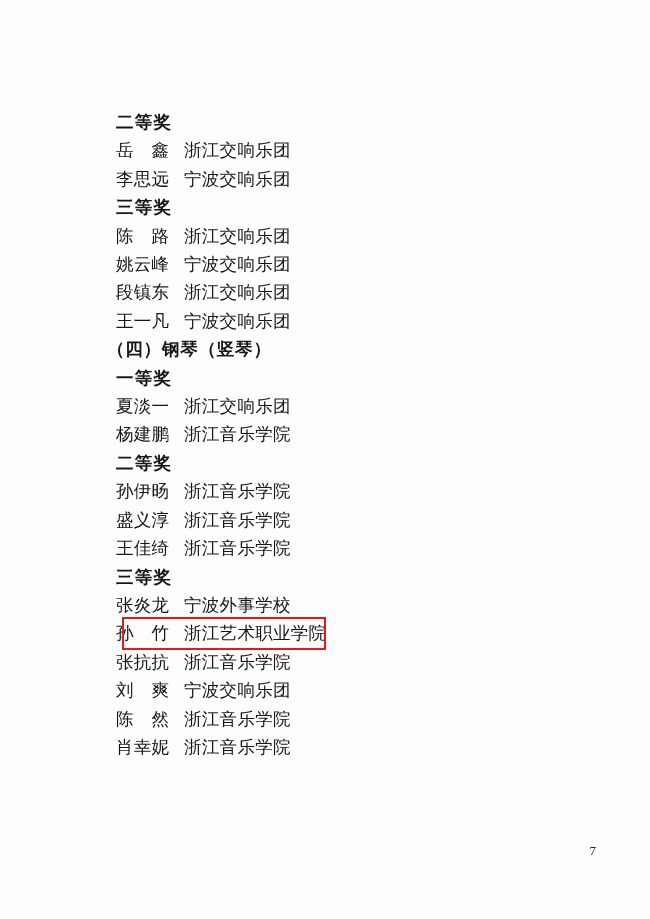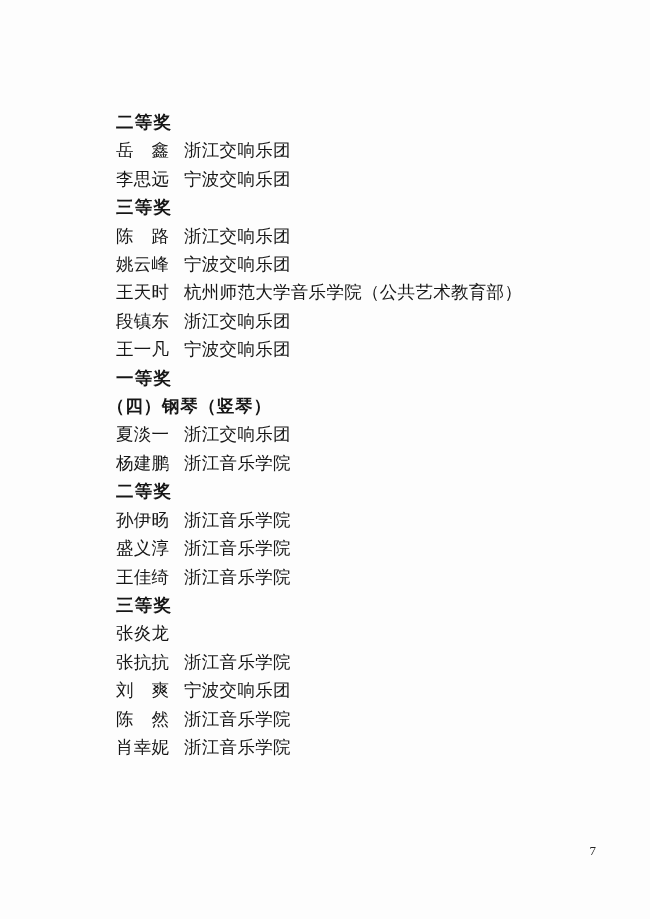--- a/index.html
+++ b/index.html
@@ -104,33 +104,29 @@
       <div class="line award-head">三等奖</div>
       <div class="line entry">
         <span class="nm">陈　路</span>
         <span class="org">浙江交响乐团</span>
       </div>
       <div class="line entry">
         <span class="nm">姚云峰</span>
         <span class="org">宁波交响乐团</span>
       </div>
       <div class="line entry">
-        <span class="nm">王天时</span>
-        <span class="org">杭州师范大学音乐学院（公共艺术教育部）</span>
-      </div>
-      <div class="line entry">
         <span class="nm">段镇东</span>
         <span class="org">浙江交响乐团</span>
       </div>
       <div class="line entry">
         <span class="nm">王一凡</span>
         <span class="org">宁波交响乐团</span>
       </div>
+      <div class="line section-head">（四）钢琴（竖琴）</div>
       <div class="line award-head">一等奖</div>
-      <div class="line section-head">（四）钢琴（竖琴）</div>
       <div class="line entry">
         <span class="nm">夏淡一</span>
         <span class="org">浙江交响乐团</span>
       </div>
       <div class="line entry">
         <span class="nm">杨建鹏</span>
         <span class="org">浙江音乐学院</span>
       </div>
       <div class="line award-head">二等奖</div>
       <div class="line entry">
@@ -141,20 +137,24 @@
         <span class="nm">盛义淳</span>
         <span class="org">浙江音乐学院</span>
       </div>
       <div class="line entry">
         <span class="nm">王佳绮</span>
         <span class="org">浙江音乐学院</span>
       </div>
       <div class="line award-head">三等奖</div>
       <div class="line entry">
         <span class="nm">张炎龙</span>
+        <span class="org">宁波外事学校</span>
+      </div>
+      <div class="line entry highlight">
+        <span class="hl-wrap"><span class="nm">孙　竹</span><span class="org">浙江艺术职业学院</span><span class="hl-box" style="border-color: rgb(226, 27, 23);"></span></span>
       </div>
       <div class="line entry">
         <span class="nm">张抗抗</span>
         <span class="org">浙江音乐学院</span>
       </div>
       <div class="line entry">
         <span class="nm">刘　爽</span>
         <span class="org">宁波交响乐团</span>
       </div>
       <div class="line entry">

